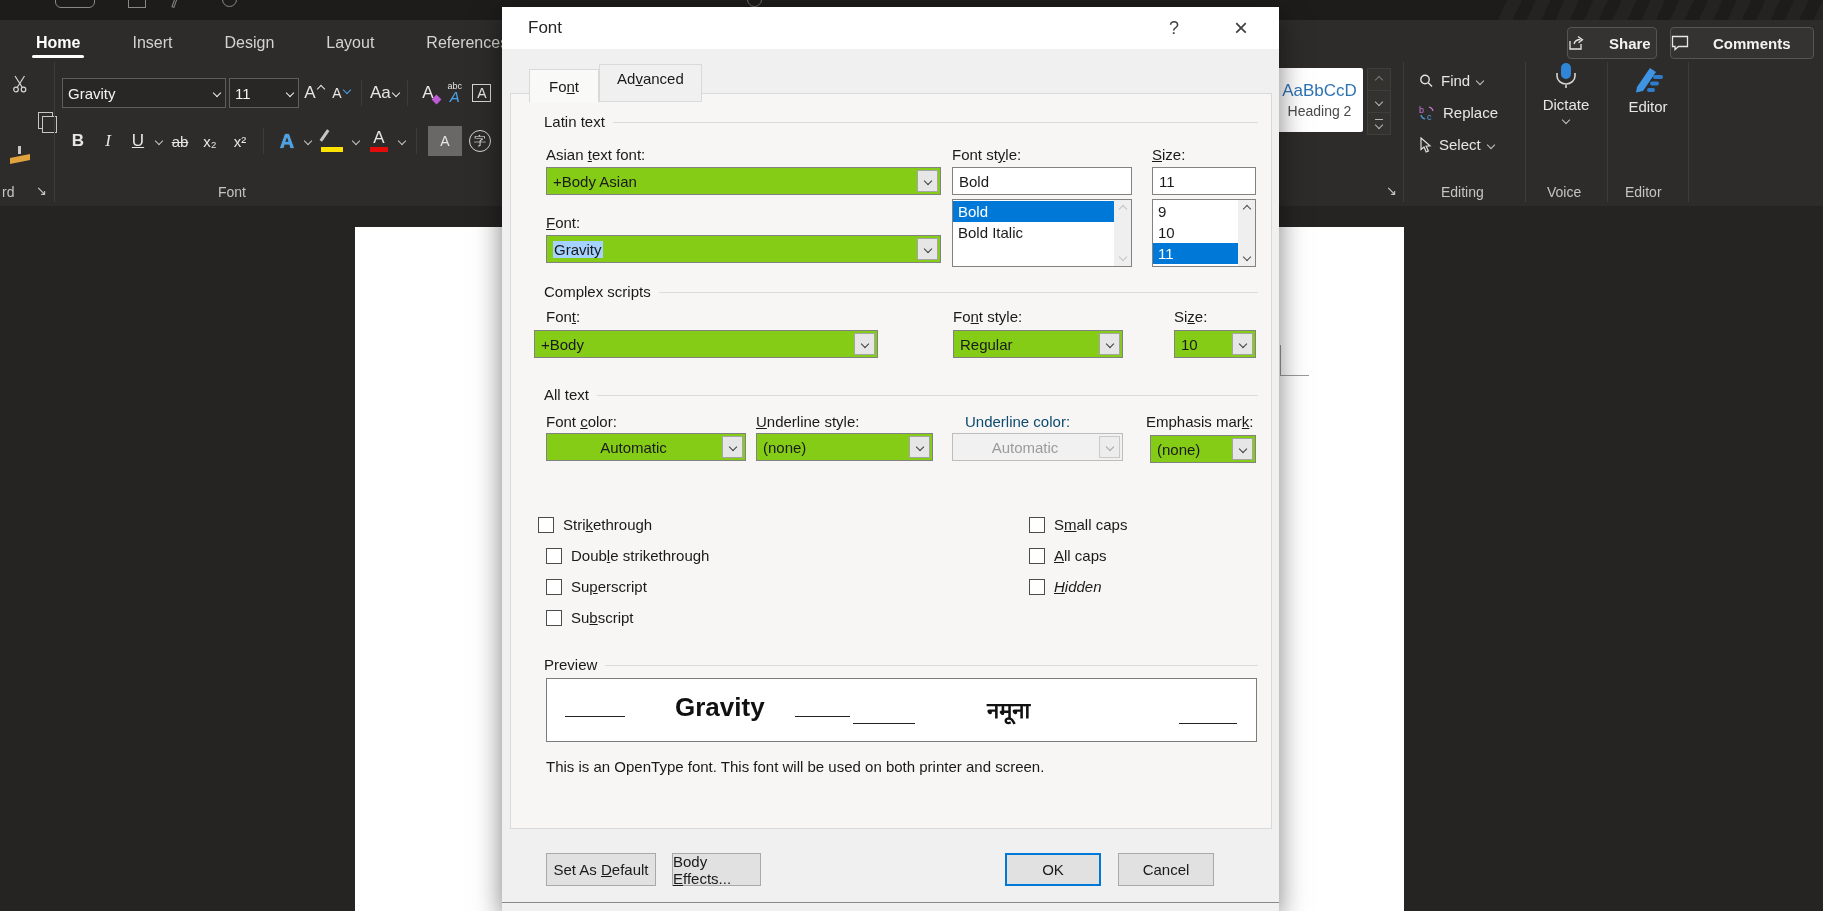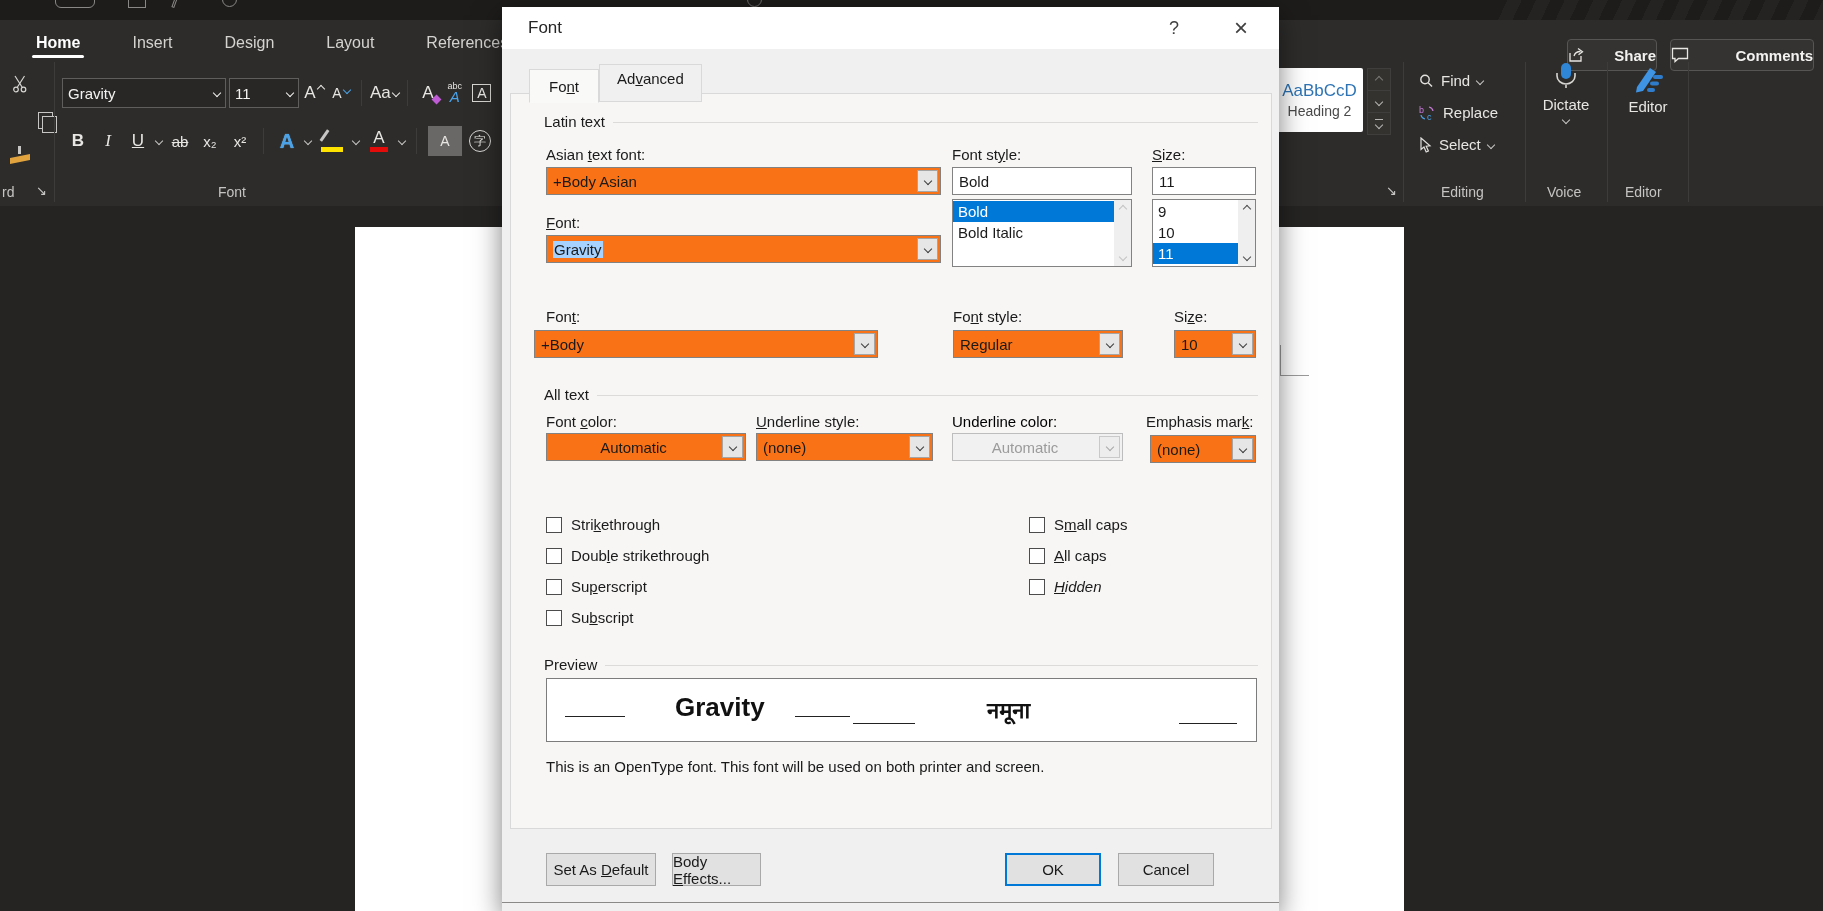--- a/index.html
+++ b/index.html
@@ -49,21 +49,21 @@
   
   .styletile{position:absolute;left:1276px;top:48px;width:87px;height:64px;background:#fff;border-radius:2px;
              display:flex;flex-direction:column;align-items:center;justify-content:center;gap:2px;}
   .styletile .samp{color:#2e74b5;font-size:17px;white-space:nowrap;}
   .styletile .sname{color:#4a4a4a;font-size:14px;white-space:nowrap;}
   .galbtn{position:absolute;left:1367px;width:22px;height:21px;background:#33322f;border:1px solid #3f3e3d;
           display:flex;align-items:center;justify-content:center;color:#b8b6b4;}
   .edrow{position:absolute;display:flex;align-items:center;gap:7px;font-size:15px;color:#e8e6e3;}
   .bigbtn{position:absolute;display:flex;flex-direction:column;align-items:center;gap:4px;font-size:15px;color:#e8e6e3;}
   .tbbtn{position:absolute;top:7px;height:30px;border:1px solid #565554;border-radius:4px;background:#343332;
-         display:flex;align-items:center;justify-content:space-between;gap:24px;color:#f3f2f1;font-size:15px;font-weight:bold;margin-top:12px;}
+         display:flex;align-items:center;justify-content:flex-start;gap:24px;color:#f3f2f1;font-size:15px;font-weight:bold;}
 
   
   .doc{position:absolute;left:0;top:206px;width:1823px;height:705px;background:#252423;}
   .page{position:absolute;left:355px;top:21px;width:1049px;height:684px;background:#ffffff;}
   .cropTL{position:absolute;left:450px;top:117px;width:31px;height:30px;
           border-right:1px solid #9a9a9a;border-bottom:1px solid #9a9a9a;}
   .cropTR{position:absolute;left:925px;top:118px;width:28px;height:30px;
           border-left:1px solid #9a9a9a;border-bottom:1px solid #9a9a9a;}
 
   
@@ -74,22 +74,22 @@
   .dico{position:absolute;top:8px;width:34px;height:26px;display:flex;align-items:center;justify-content:center;
         font-size:18px;color:#404040;}
   .dtabs{position:absolute;left:27px;top:57px;display:flex;align-items:flex-end;z-index:3;}
   .dtab{padding:5px 17px 14px;border:1px solid #d9d9d9;background:#f0f0f0;color:#1a1a1a;}
   .dtab.active{background:#f9f9f8;border-bottom:1px solid #f9f9f8;padding:8px 19px 7px;margin-bottom:-1px;}
   .tabpage{position:absolute;left:8px;top:86px;width:760px;height:734px;background:#f7f6f5;border:1px solid #d9d9d9;z-index:1;}
   .dlayer{position:absolute;left:0;top:0;width:777px;height:904px;z-index:2;}
   .sect{position:absolute;left:42px;width:714px;display:flex;align-items:center;gap:8px;color:#1a1a1a;}
   .sect .ln{flex:1;height:1px;background:#dcdbda;margin-top:2px;}
   .dlabel{position:absolute;white-space:nowrap;}
-  .dlabel.dis{color:#000000;}
-  .combo{position:absolute;height:28px;background:#f97316;border:1px solid #828282;display:flex;align-items:center;box-sizing:border-box;}
+  .dlabel.dis{color:#0c4a6e;margin-left:13px;}
+  .combo{position:absolute;height:28px;background:#84cc16;border:1px solid #828282;display:flex;align-items:center;box-sizing:border-box;}
   .combo .txt{padding-left:6px;flex:1;white-space:nowrap;overflow:hidden;}
   .combo .txt.center{text-align:center;padding-left:0;}
   .combo .drop{width:21px;height:22px;margin:2px;background:#e6e6e6;border:1px solid #a5a5a5;display:flex;
                align-items:center;justify-content:center;color:#3c3c3c;flex:none;box-sizing:border-box;}
   .combo.disabled{border-color:#bdbdbd;background:#f1f1f1;color:#9b9b9b;}
   .combo.disabled .drop{background:#ededed;border-color:#c9c9c9;color:#a8a8a8;}
   .hl{background:#a6d2ff;padding:0 1px;}
   .tbox{position:absolute;height:28px;background:#fff;border:1px solid #828282;display:flex;align-items:center;
         padding-left:6px;box-sizing:border-box;}
   .lbox{position:absolute;background:#fff;border:1px solid #828282;display:flex;box-sizing:border-box;}
@@ -391,20 +391,24 @@
           <div class="opt">9</div>
           <div class="opt">10</div>
           <div class="opt sel">11</div>
         </div>
         <div class="sbar">
           <span class="chv sm up"></span>
           <span class="chv sm"></span>
         </div>
       </div>
 
+      <div class="sect" style="top:276px;">
+        <span>Complex scripts</span>
+          <span class="ln"></span>
+      </div>
       <span class="dlabel" style="left:44px;top:301px;"><span>Fon</span><span style="text-decoration: underline;">t</span><span>:</span></span>
       <div class="combo" style="left:32px;top:323px;width:344px;">
         <span class="txt">+Body</span>
         <span class="drop">
             <span class="chv sm"></span>
           </span>
       </div>
       <span class="dlabel" style="left:451px;top:301px;"><span>Fo</span><span style="text-decoration: underline;">n</span><span>t style:</span></span>
       <div class="combo" style="left:451px;top:323px;width:170px;">
         <span class="txt">Regular</span>
@@ -446,21 +450,21 @@
           </span>
       </div>
       <span class="dlabel" style="left:644px;top:406px;"><span>Emphasis mar</span><span style="text-decoration: underline;">k</span><span>:</span></span>
       <div class="combo" style="left:648px;top:428px;width:106px;">
         <span class="txt">(none)</span>
         <span class="drop">
             <span class="chv sm"></span>
           </span>
       </div>
 
-      <label class="chk" style="left:44px;top:509px;justify-content:flex-end;">
+      <label class="chk" style="left:36px;top:509px;justify-content:flex-end;">
         <span class="box"></span>
         <span><span>Stri</span><span style="text-decoration: underline;">k</span><span>ethrough</span></span>
       </label>
       <label class="chk" style="left:44px;top:540px;">
         <span class="box"></span>
         <span><span>Doub</span><span style="text-decoration: underline;">l</span><span>e strikethrough</span></span>
       </label>
       <label class="chk" style="left:44px;top:571px;">
         <span class="box"></span>
         <span><span>Su</span><span style="text-decoration: underline;">p</span><span>erscript</span></span>

